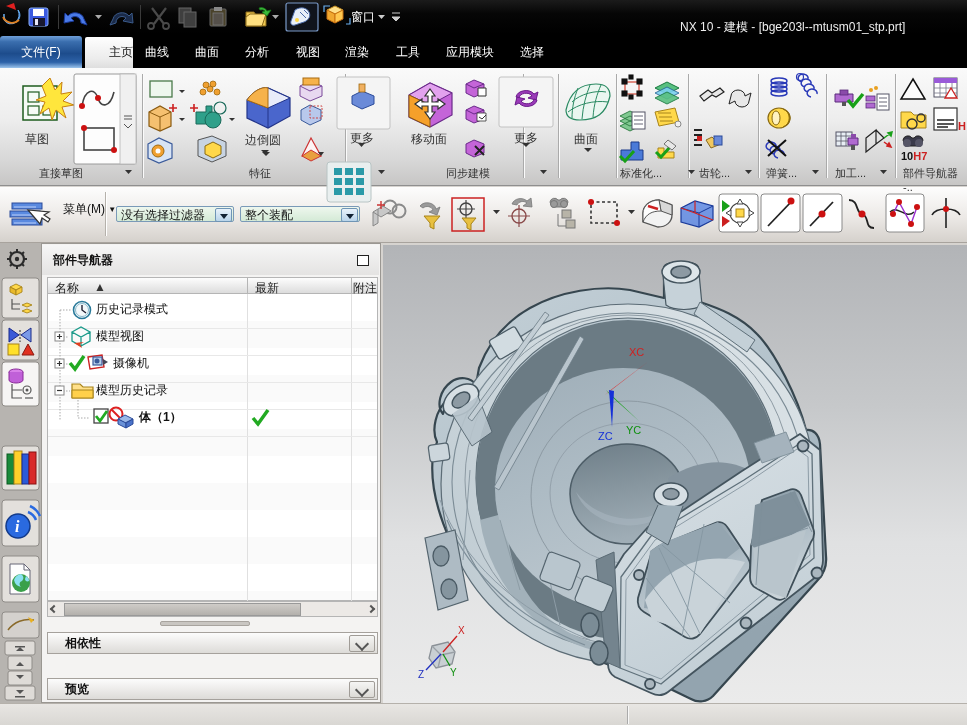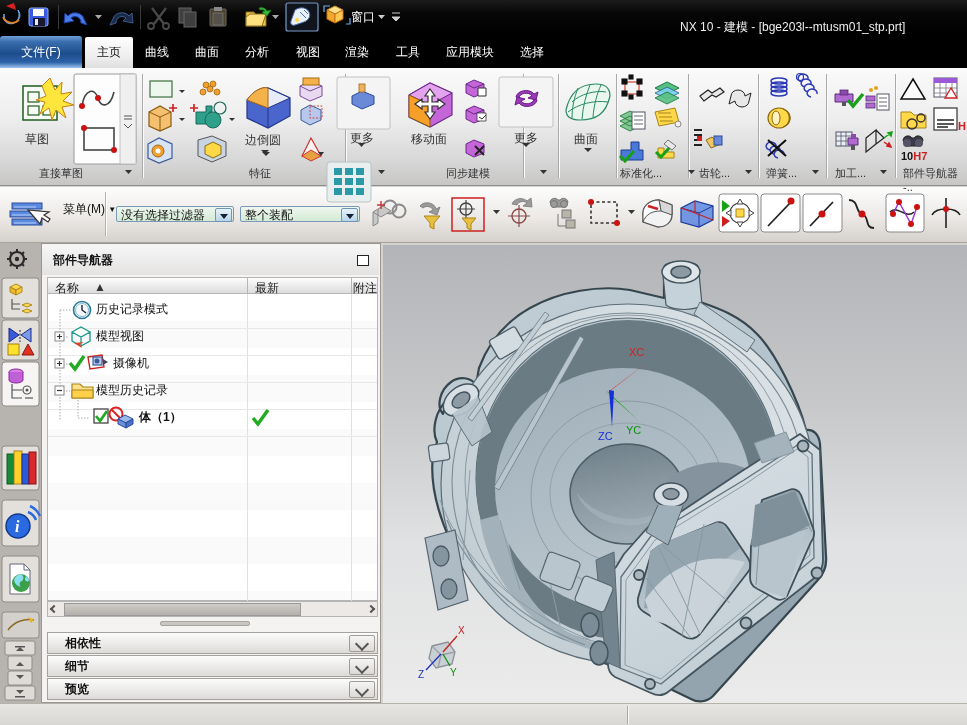--- a/index.html
+++ b/index.html
@@ -4,21 +4,21 @@
 *{margin:0;padding:0;box-sizing:border-box}
 html,body{width:967px;height:725px;overflow:hidden;font-family:"Liberation Sans",sans-serif;background:#d6d3cf}
 .abs{position:absolute}
 #page{position:relative;width:967px;height:725px}
 
 #titlebar{position:absolute;left:0;top:0;width:967px;height:34px;background:linear-gradient(#1b1b1b,#060606 40%,#000)}
 #title{position:absolute;left:680px;top:19px;color:#eee;font-size:12px;letter-spacing:0}
 
 #tabrow{position:absolute;left:0;top:34px;width:967px;height:34px;background:#000}
 #filetab{position:absolute;left:0;top:2px;width:82px;height:32px;border-radius:3px 3px 0 0;background:linear-gradient(#6f9fd8 0%,#3a6eae 18%,#1d4c8c 55%,#2d62a8 82%,#9cc4ec 100%);color:#fff;font-size:12px;text-align:center;line-height:32px}
-#hometab{position:absolute;left:85px;top:3px;width:48px;height:31px;border-radius:2px 2px 0 0;background:linear-gradient(#fefefe,#ececec 70%,#dedede);color:#111;font-size:12px;text-align:center;line-height:30px}
+#hometab{position:absolute;left:85px;top:3px;width:48px;height:31px;border-radius:2px 2px 0 0;background:linear-gradient(#fefefe,#ececec 70%,#dedede);color:#111;font-size:12px;text-align:right;line-height:30px}
 .tab{position:absolute;top:3px;height:31px;color:#fff;font-size:12px;line-height:30px}
 
 #ribbon{position:absolute;left:0;top:68px;width:967px;height:118px;background:linear-gradient(#fafafa,#ededed 45%,#d8d8d8 78%,#c7c6c5);border-bottom:1px solid #8f8f8f}
 .glabel{position:absolute;top:98px;font-size:11px;color:#333;z-index:3}
 .gsep{position:absolute;top:6px;height:104px;width:1px;background:#aaa;box-shadow:1px 0 0 #fbfbfb}
 
 #toolbar{position:absolute;left:0;top:187px;width:967px;height:56px;background:linear-gradient(#fdfdfd,#ece9e6 55%,#d5d1cc);border-bottom:1px solid #a8a39d}
 .combo{position:absolute;top:19px;height:16px;border:1px solid #7a9ab8;background:linear-gradient(#eef7ee,#d4ead6);font-size:12px;color:#111;line-height:16px;padding-left:4px;border-radius:2px}
 .combobtn{position:absolute;right:1px;top:1px;width:17px;height:14px;background:linear-gradient(#e8f2fa,#b9d4ea);border:1px solid #6f95b5;border-radius:2px}
 .combobtn:after{content:"";position:absolute;left:4px;top:5px;border:4px solid transparent;border-top:5px solid #123}
@@ -651,21 +651,20 @@
 
     <path d="M253 418 l5 6 l10 -14" stroke="#22aa22" stroke-width="3.5" fill="none"></path>
   </svg>
   <div id="hscroll">
       <div id="hthumb"></div>
     <div style="position:absolute;left:3px;top:4px;width:6px;height:6px;border-left:2px solid #555;border-bottom:2px solid #555;transform:rotate(45deg)"></div>
     <div style="position:absolute;right:3px;top:4px;width:6px;height:6px;border-right:2px solid #555;border-top:2px solid #555;transform:rotate(45deg)"></div>
   </div>
   <div style="position:absolute;left:160px;top:621px;width:90px;height:5px;background:#c9c6c2;border:1px solid #a8a49f;border-radius:2px"></div>
   <div class="collbar" style="top:632px">相依性<div class="collbtn"></div></div>
-  <div class="collbar" style="top:655px">细节<div class="collbtn"></div></div>
   <div class="collbar" style="top:678px">预览<div class="collbtn"></div></div>
   <div id="viewport">
   <svg width="584" height="458" viewBox="383 245 584 458" style="position:absolute;left:0;top:0">
     <defs>
       <linearGradient id="boreg" x1="0" y1="0" x2="0.2" y2="1">
         <stop offset="0" stop-color="#6e7e88"></stop>
             <stop offset="0.5" stop-color="#87969f"></stop>
             <stop offset="1" stop-color="#9fadb6"></stop>
       </linearGradient>
       <linearGradient id="annul" x1="0" y1="0.8" x2="1" y2="0.1">

